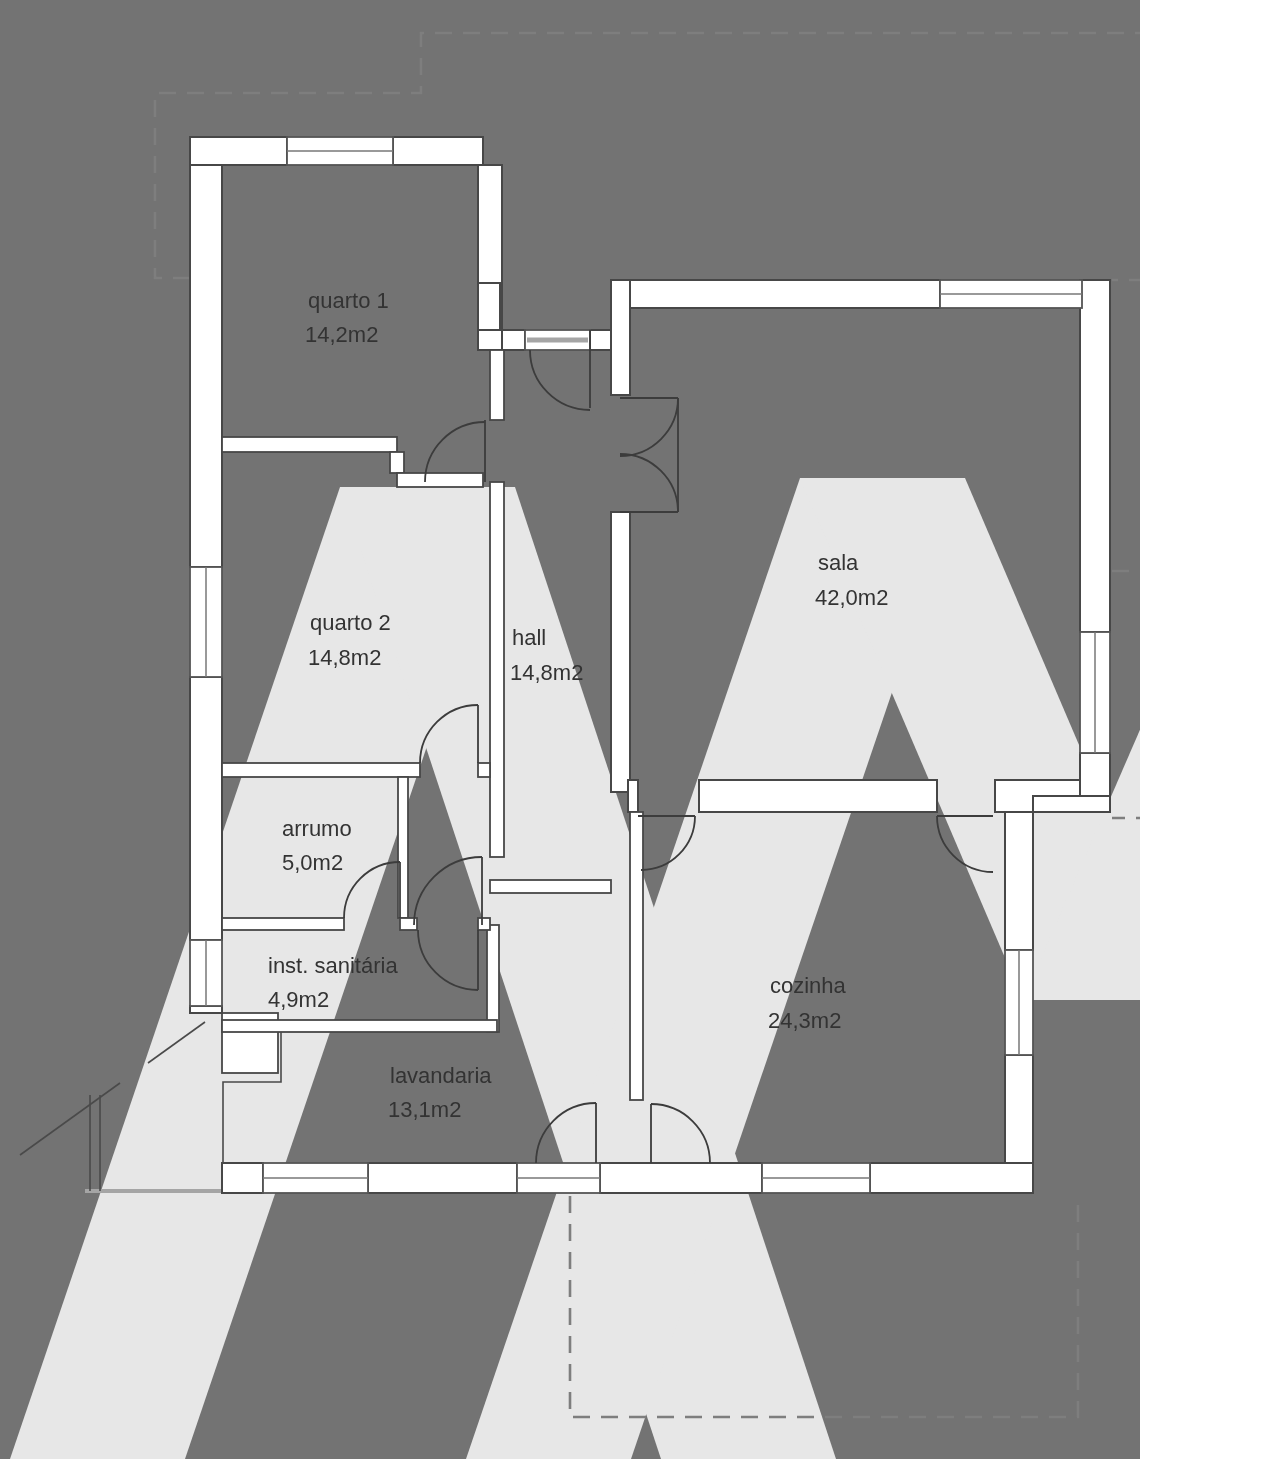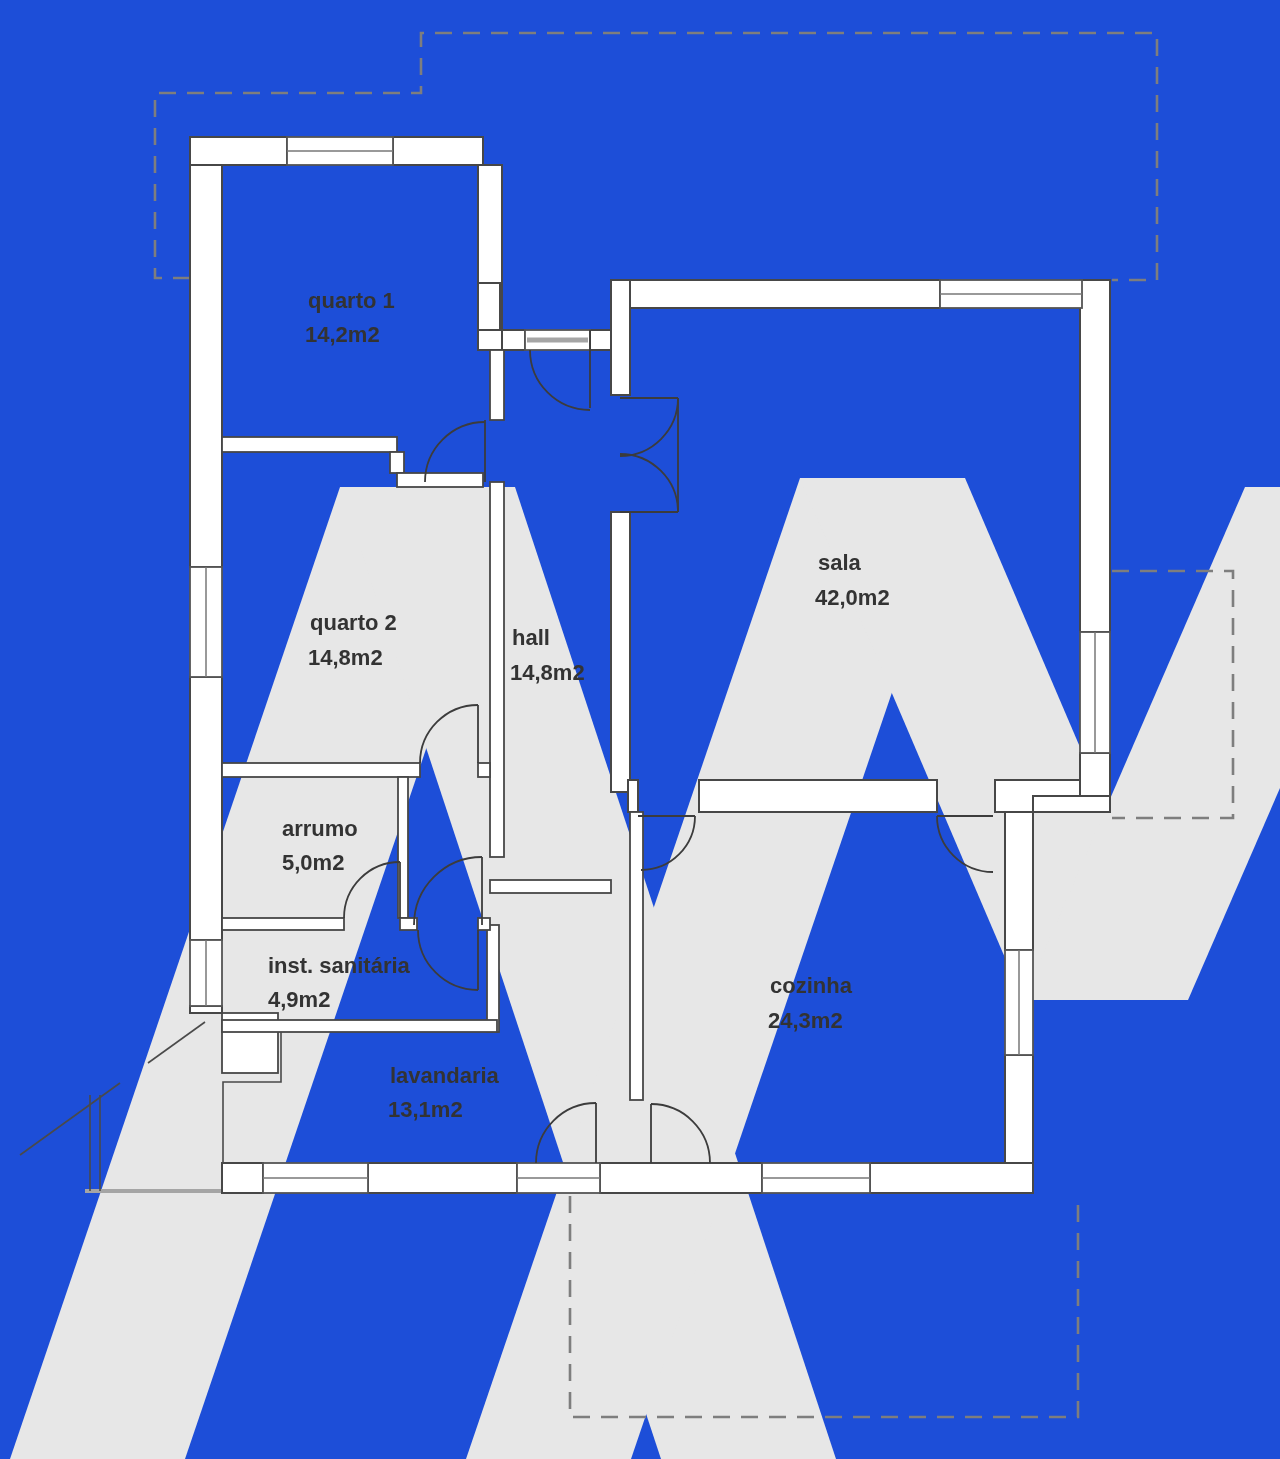--- a/index.html
+++ b/index.html
@@ -1,16 +1,16 @@
 <!DOCTYPE html>
 <html><head>
 <meta charset="utf-8">
 <style>
   html,body{margin:0;padding:0;background:#ffffff;}
-  .plan-wrap{width:1280px;height:1459px;position:relative;background:#1d4ed8;overflow:hidden;font-weight:bold;}
+  .plan-wrap{width:1140px;height:1459px;position:relative;background:#737373;overflow:hidden;}
   svg{display:block;}
   .room-name, .room-area{
     font-family:"Liberation Sans", sans-serif;
     font-size:22px;
     fill:#333333;
   }
   .wall{fill:#ffffff;stroke:#474747;stroke-width:2;}
   .iwall{fill:#ffffff;stroke:#474747;stroke-width:1.8;}
   .winrect{fill:#ffffff;stroke:#555555;stroke-width:1.8;}
   .winmid{stroke:#777777;stroke-width:1.5;fill:none;}

